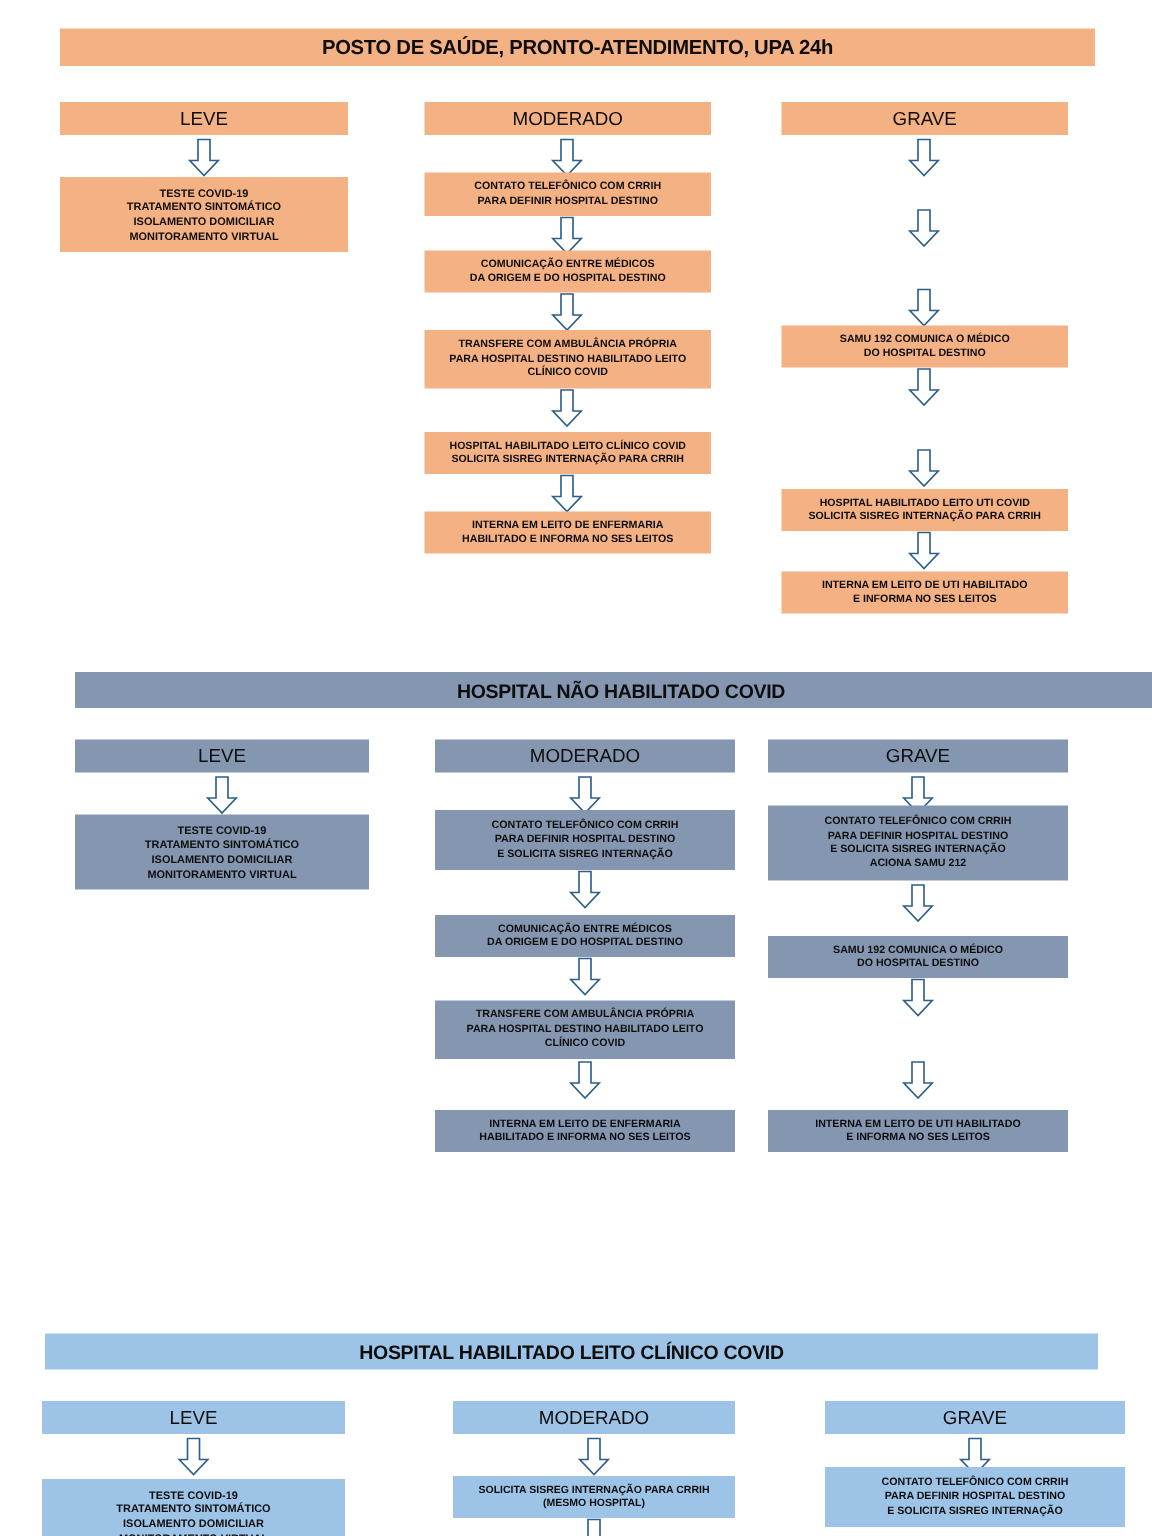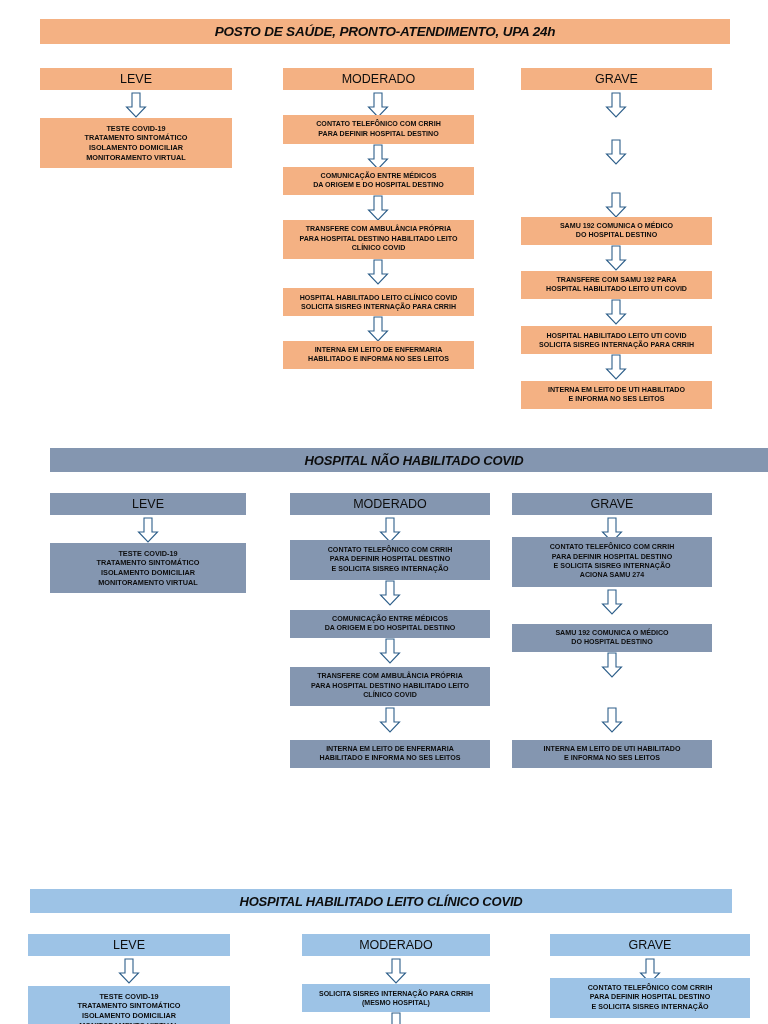--- a/index.html
+++ b/index.html
@@ -21,21 +21,20 @@
   .banner {
     position: absolute;
     display: flex;
     align-items: center;
     justify-content: center;
     font-weight: bold;
     letter-spacing: -0.2px;
     color: #0d0d0d;
     text-align: center;
     white-space: nowrap;
-    font-style: italic;
   }
 
   
   .col-head {
     position: absolute;
     display: flex;
     align-items: center;
     justify-content: center;
     font-size: 12.5px;
     color: #0d0d0d;
@@ -157,24 +156,20 @@
     </div>
   <div class="node c-orange" style="left:521px; top:217px; width:191px; height:28px; font-size:7.1px;">
     <span class="ln">SAMU 192 COMUNICA O MÉDICO</span>
     <span class="ln">DO HOSPITAL DESTINO</span>
   </div>
   <div class="arrow" style="left:605px; top:245px;">
       <svg viewBox="0 0 22 26">
         <path d="M7 1 H15 V15 H20.5 L11 25 L1.5 15 H7 Z" fill="#ffffff" stroke="#2e5f8a" stroke-width="1.1"></path>
       </svg>
     </div>
-  <div class="node c-orange" style="left:521px; top:271px; width:191px; height:28px; font-size:7.1px;">
-    <span class="ln">TRANSFERE COM SAMU 192 PARA</span>
-    <span class="ln">HOSPITAL HABILITADO LEITO UTI COVID</span>
-  </div>
   <div class="arrow" style="left:605px; top:299px;">
       <svg viewBox="0 0 22 26">
         <path d="M7 1 H15 V15 H20.5 L11 25 L1.5 15 H7 Z" fill="#ffffff" stroke="#2e5f8a" stroke-width="1.1"></path>
       </svg>
     </div>
   <div class="node c-orange" style="left:521px; top:326px; width:191px; height:28px; font-size:7.05px;">
     <span class="ln">HOSPITAL HABILITADO LEITO UTI COVID</span>
     <span class="ln">SOLICITA SISREG INTERNAÇÃO PARA CRRIH</span>
   </div>
   <div class="arrow" style="left:605px; top:354px;">
@@ -247,21 +242,21 @@
     </div>
   <div class="node c-slate" style="left:290px; top:740px; width:200px; height:28px; font-size:7.1px;">
     <span class="ln">INTERNA EM LEITO DE ENFERMARIA</span>
     <span class="ln">HABILITADO E INFORMA NO SES LEITOS</span>
   </div>
 
   <div class="node c-slate" style="left:512px; top:537px; width:200px; height:50px; font-size:7.1px;">
     <span class="ln">CONTATO TELEFÔNICO COM CRRIH</span>
     <span class="ln">PARA DEFINIR HOSPITAL DESTINO</span>
     <span class="ln">E SOLICITA SISREG INTERNAÇÃO</span>
-    <span class="ln">ACIONA SAMU 274</span>
+    <span class="ln">ACIONA SAMU 212</span>
   </div>
   <div class="arrow" style="left:601px; top:589px;">
       <svg viewBox="0 0 22 26">
         <path d="M7 1 H15 V15 H20.5 L11 25 L1.5 15 H7 Z" fill="#ffffff" stroke="#2e5f8a" stroke-width="1.1"></path>
       </svg>
     </div>
   <div class="node c-slate" style="left:512px; top:624px; width:200px; height:28px; font-size:7.1px;">
     <span class="ln">SAMU 192 COMUNICA O MÉDICO</span>
     <span class="ln">DO HOSPITAL DESTINO</span>
   </div>

